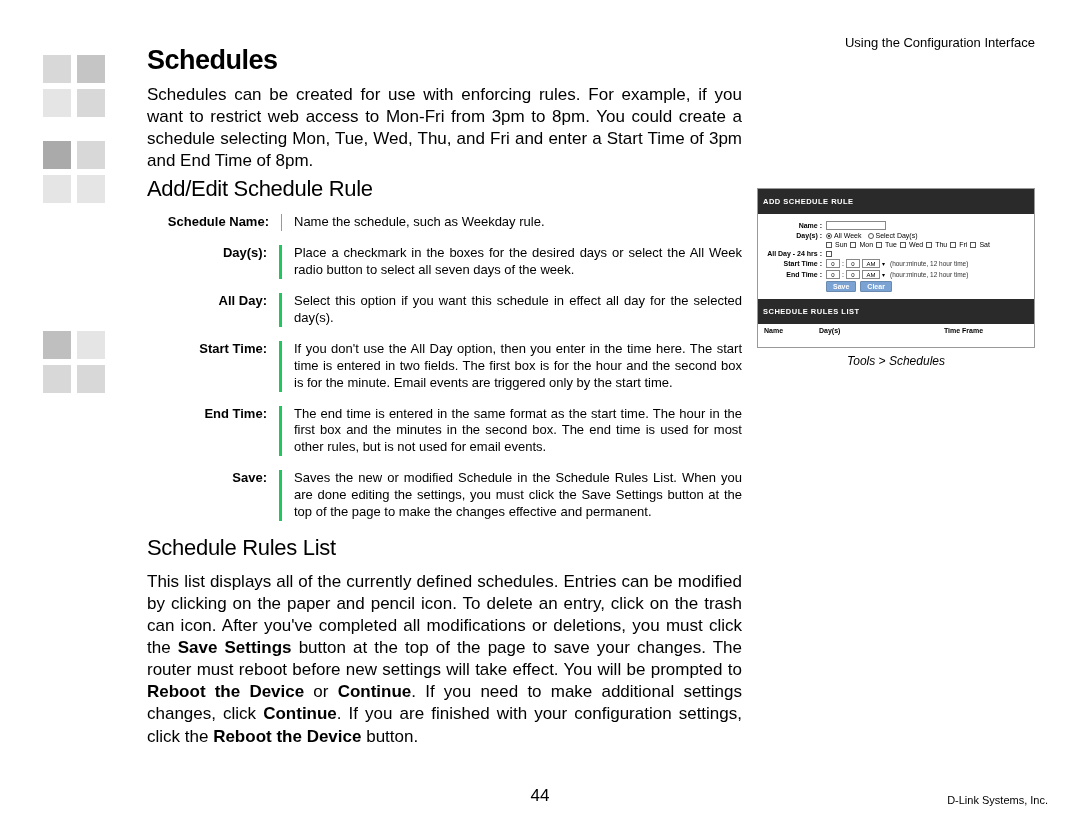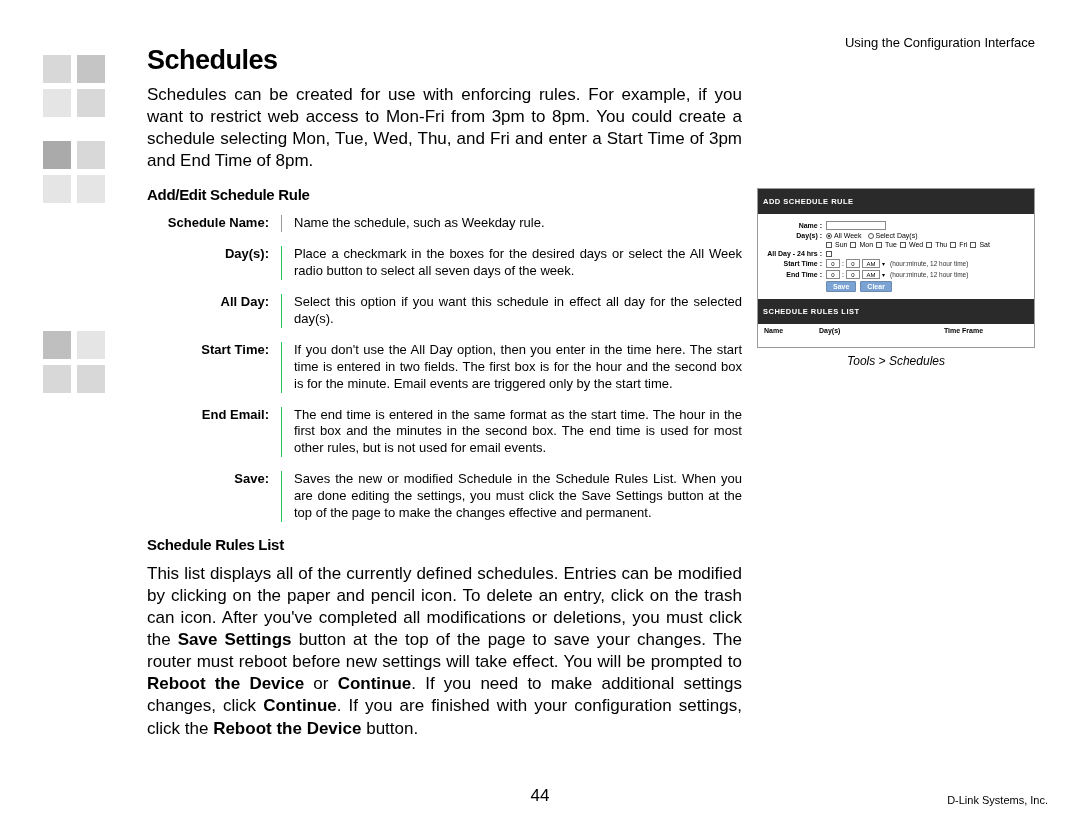--- a/index.html
+++ b/index.html
@@ -43,23 +43,23 @@
     font-family: "Arial Narrow", Arial, sans-serif;
     font-stretch: condensed;
     font-weight: bold;
     font-size: 27px;
     margin-bottom: 8px;
     letter-spacing: -0.5px;
   }
   h2 {
     font-family: "Arial Narrow", Arial, sans-serif;
     font-stretch: condensed;
-    font-weight: bold;
-    font-size: 15px;
-    margin-top: 14px;
+    font-weight: normal;
+    font-size: 22px;
+    margin-top: 4px;
     margin-bottom: 10px;
     letter-spacing: -0.3px;
   }
   .para {
     font-size: 17px;
     line-height: 1.3;
     text-align: justify;
   }
   .def-table {
     margin-top: 12px;
@@ -69,21 +69,21 @@
     display: flex;
     margin-bottom: 14px;
   }
   .def-label {
     width: 135px;
     flex-shrink: 0;
     text-align: right;
     padding-right: 12px;
     font-weight: bold;
     font-size: 13px;
-    border-right: 1px solid #22c55e;
+    border-right: 3px solid #22c55e;
   }
   .def-desc {
     flex: 1;
     padding-left: 12px;
     font-size: 13px;
     line-height: 1.3;
     text-align: justify;
   }
   .def-row.first .def-label { border-right: 1px solid #999; }
   .bold { font-weight: bold; }
@@ -241,21 +241,21 @@
     </div>
     <div class="def-row">
       <div class="def-label">All Day:</div>
       <div class="def-desc">Select this option if you want this schedule in effect all day for the selected day(s).</div>
     </div>
     <div class="def-row">
       <div class="def-label">Start Time:</div>
       <div class="def-desc">If you don't use the All Day option, then you enter in the time here. The start time is entered in two fields. The first box is for the hour and the second box is for the minute. Email events are triggered only by the start time.</div>
     </div>
     <div class="def-row">
-      <div class="def-label">End Email:</div>
+      <div class="def-label">End Time:</div>
       <div class="def-desc">The end time is entered in the same format as the start time. The hour in the first box and the minutes in the second box. The end time is used for most other rules, but is not used for email events.</div>
     </div>
     <div class="def-row">
       <div class="def-label">Save:</div>
       <div class="def-desc">Saves the new or modified Schedule in the Schedule Rules List. When you are done editing the settings, you must click the Save Settings button at the top of the page to make the changes effective and permanent.</div>
     </div>
   </div>
 
   <h2>Schedule Rules List</h2>
   <p class="para">

